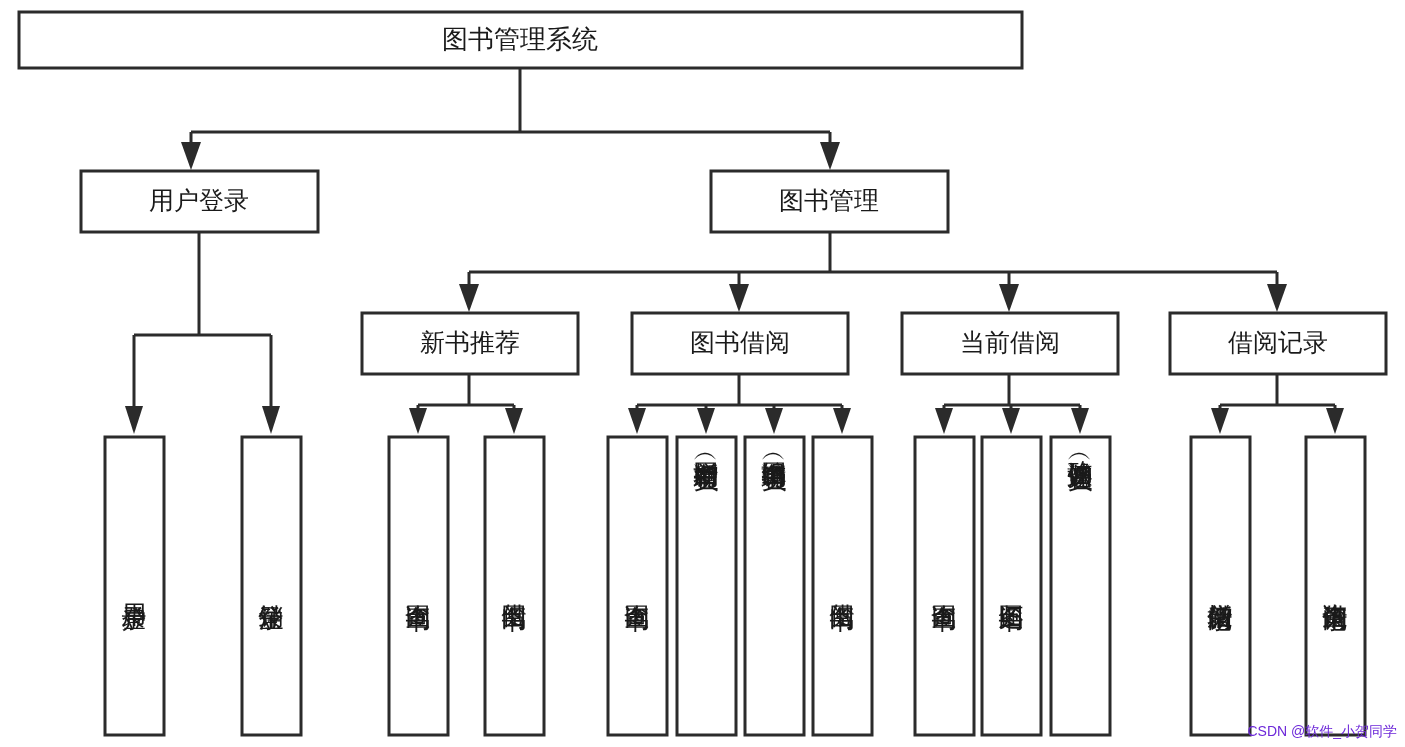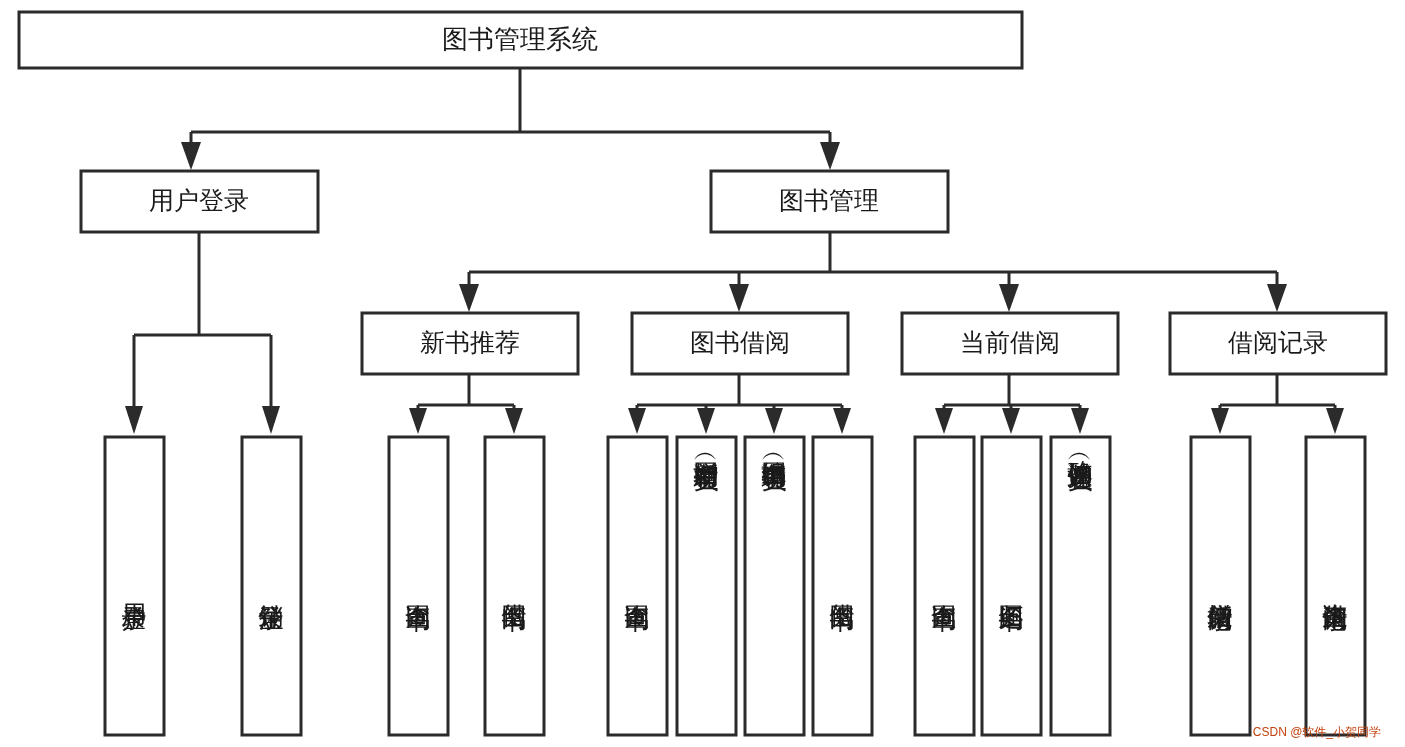--- a/index.html
+++ b/index.html
@@ -66,25 +66,25 @@
     text-orientation: upright;
     font-family: "Liberation Sans", "DejaVu Sans", sans-serif;
     font-size: 25px;
     line-height: 1.12;
     color: #1a1a1a;
     letter-spacing: 1px;
     white-space: nowrap;
   }
   .watermark {
     position: absolute;
-    right: 24px;
+    right: 8px;
     bottom: 6px;
     font-family: "Liberation Sans", "DejaVu Sans", sans-serif;
-    font-size: 12px;
-    color: #c2410c;
+    font-size: 14px;
+    color: #6d28d9;
     white-space: nowrap;
     pointer-events: none;
   }
 </style>
 </head>
 <body>
 
 <div id="diagram-root">
 
   <svg id="tree-svg" viewBox="0 0 1405 747">

